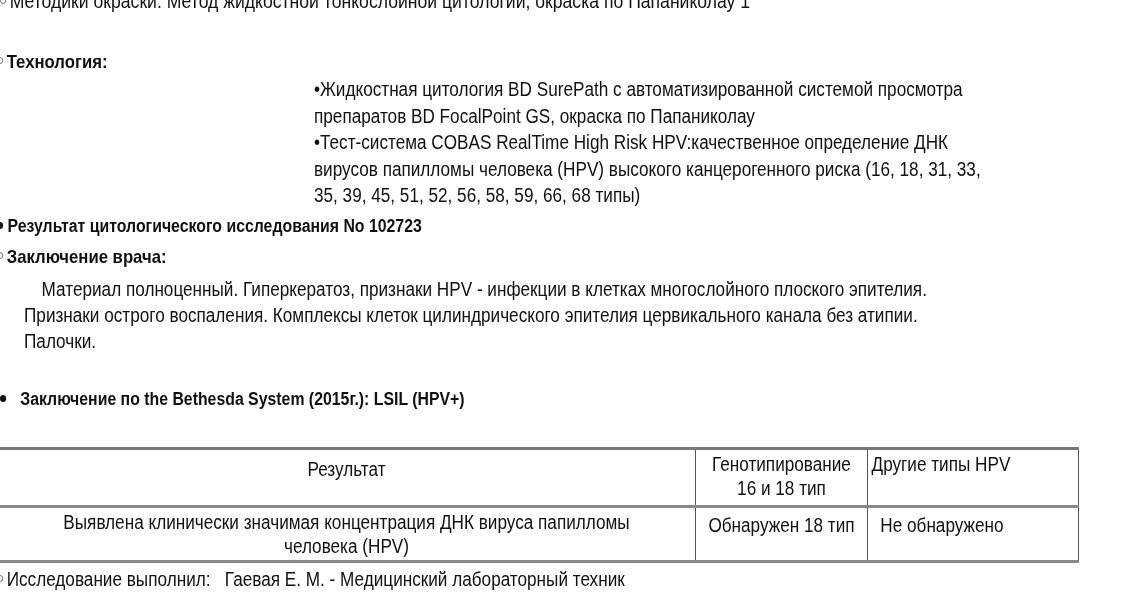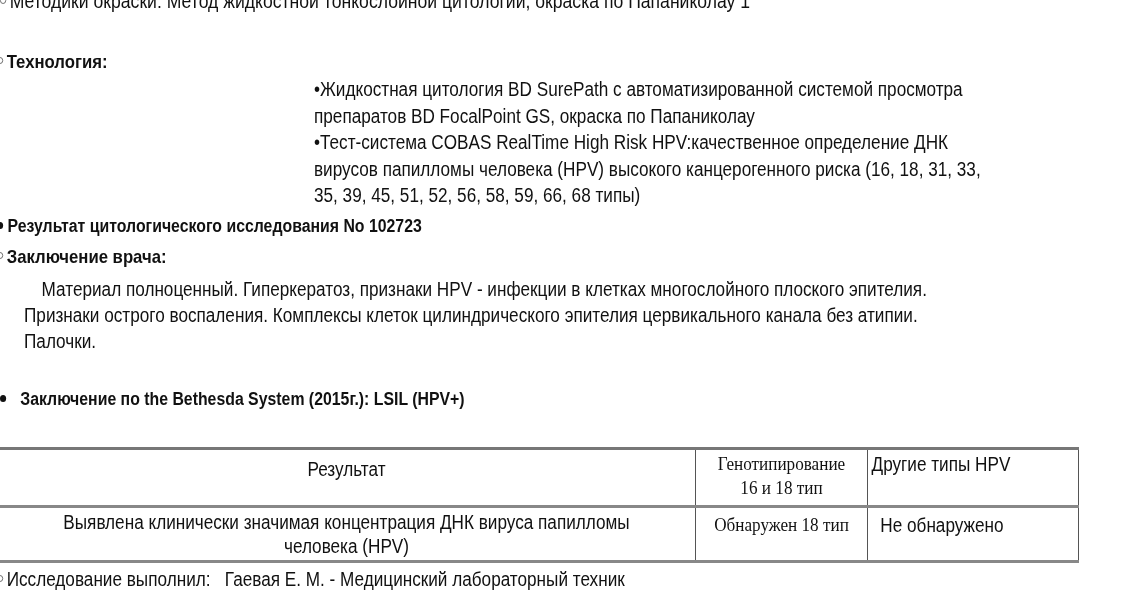--- a/index.html
+++ b/index.html
@@ -73,21 +73,21 @@
       padding: 0;
       vertical-align: top;
     }
     table.results tr.head td { height: 55px; }
     table.results tr.head { border-top: 3px solid #777; border-bottom: 3px solid #888; }
     table.results tr.body td { height: 52px; }
     table.results tr.body { border-bottom: 3px solid #888; }
     table.results td:first-child { border-left: none; }
     .cell-inner { transform-origin: center top; transform: scaleX(0.88); text-align: center; line-height: 24px; padding-top: 2px; }
     .col-result { width: 697px; }
-    .col-geno { width: 171px; font-family: Liberation Serif, serif; }
+    .col-geno { width: 171px; }
     .col-other { width: 210px; }
 
     .performed { left: -3px; top: 568px; font-size: 19.5px; }
   </style>
 </head>
 <body>
 
 <div class="abs line-method narrow">
   <span class="bullet-hollow"></span><span>Методики окраски: Метод  жидкостной тонкослойной цитологии, окраска по Папаниколау 1</span>
 </div>

